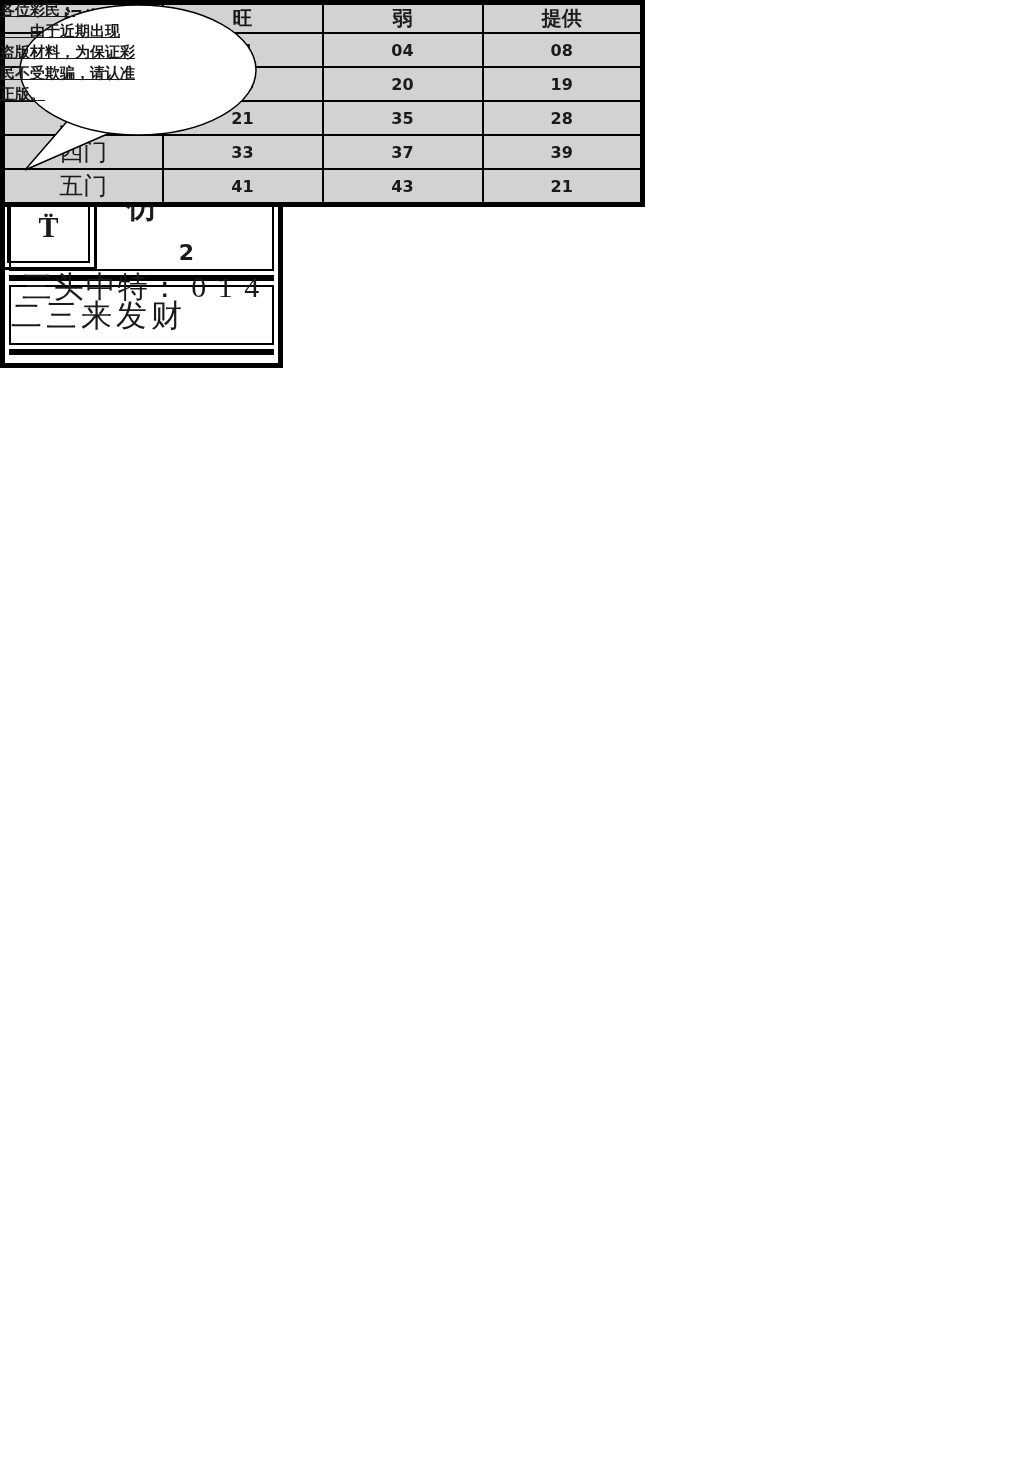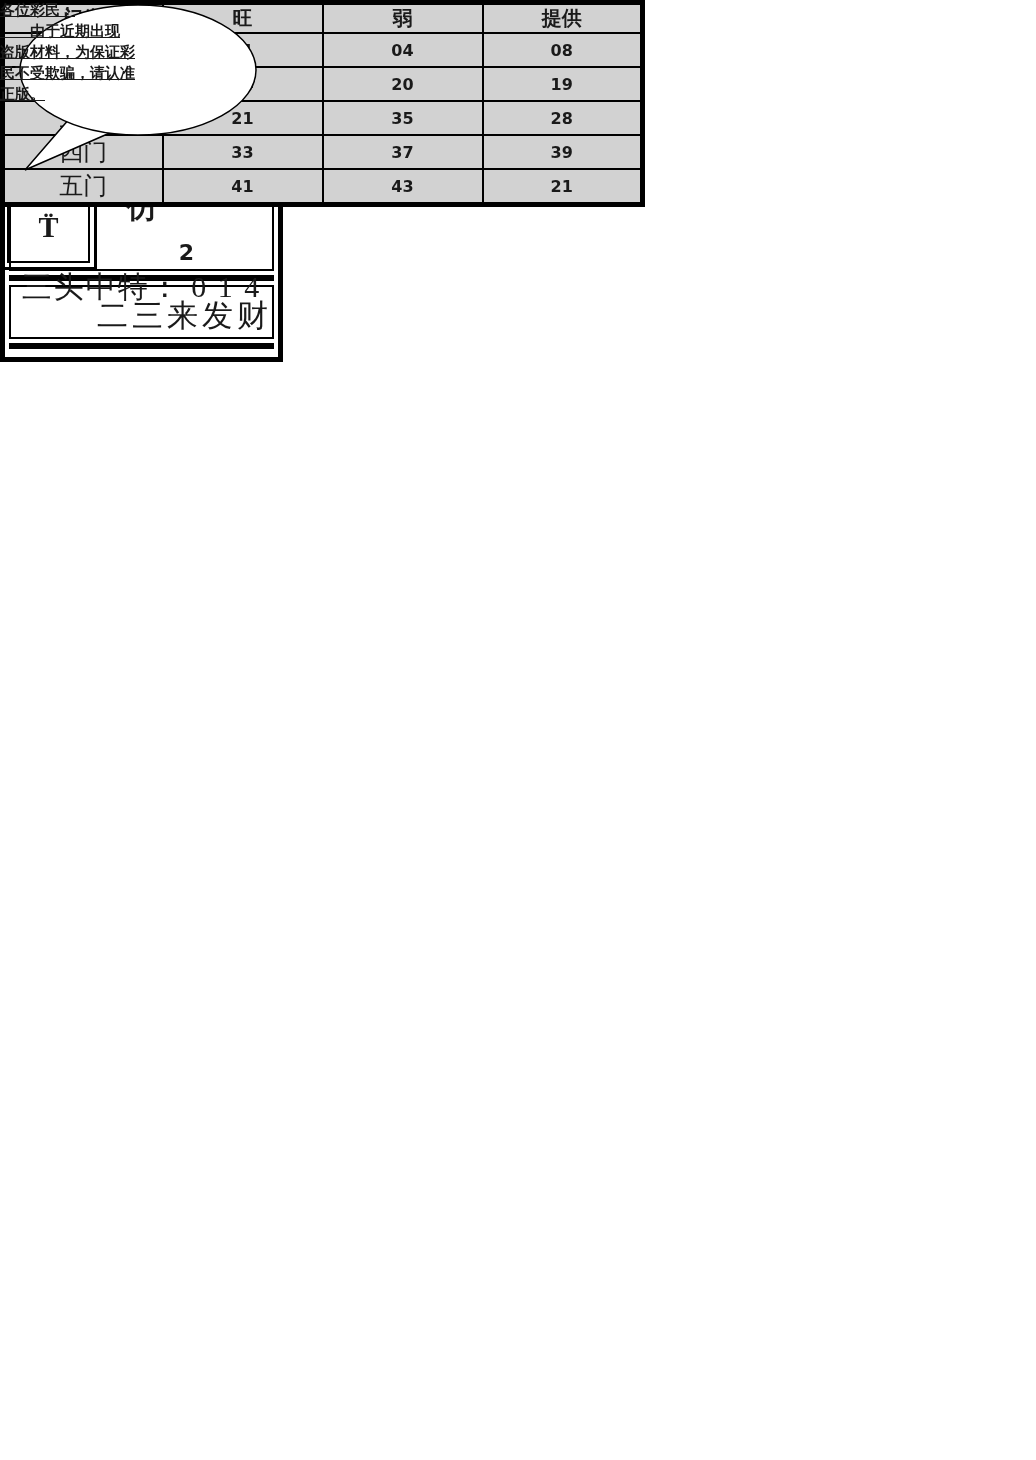--- a/index.html
+++ b/index.html
@@ -53,21 +53,21 @@
   .mega .divider { height:6px; background:#000; margin:4px 0; }
   .s1 { height:262px; padding-top:12px; }
   .hb-l1 { text-align:center; font-size:31px; font-weight:bold; letter-spacing:5px; }
   .hb-l2 { text-align:center; font-size:26px; font-weight:bold; font-style:italic; letter-spacing:9px; margin-top:5px; }
   .hb-l3 { text-align:center; font-size:20px; margin-top:17px; }
   .hb-l4 { text-align:center; font-size:22px; font-weight:bold; font-family:"DejaVu Sans",sans-serif; }
   .hb-l5 { text-align:center; font-size:30px; font-weight:bold; margin-top:8px; }
   .hb-l6 { text-align:center; font-size:22px; font-weight:bold; font-family:"DejaVu Sans",sans-serif;
            position:relative; left:45px; margin-top:12px; }
   .hb-l7 { text-align:center; font-size:30px; margin-top:2px; letter-spacing:2px; }
-  .s2 { height:54px; line-height:58px; text-align:right; font-size:31px; letter-spacing:4px; }
+  .s2 { height:60px; line-height:58px; text-align:left; font-size:31px; letter-spacing:4px; }
   .s3 { height:62px; line-height:60px; text-align:center; font-size:31px; font-weight:bold; letter-spacing:3px; }
 
   
   .waves { left:45; top:718; font-size:21px; font-weight:bold; font-family:"DejaVu Sans",sans-serif; }
   .one-sentence-title { left:45; top:744; font-size:26px; font-weight:900; transform:skewX(-6deg); letter-spacing:4px; }
   .sent1 { left:42; top:776; font-size:20px; }
   .sent2 { left:42; top:804; font-size:20px; }
   .replay { left:62; top:840; font-size:21px; font-style:italic; line-height:23px; }
 
   .double-rule { left:45; top:925; width:330px; height:9px; border-top:3px solid #000; border-bottom:3px solid #000; }

